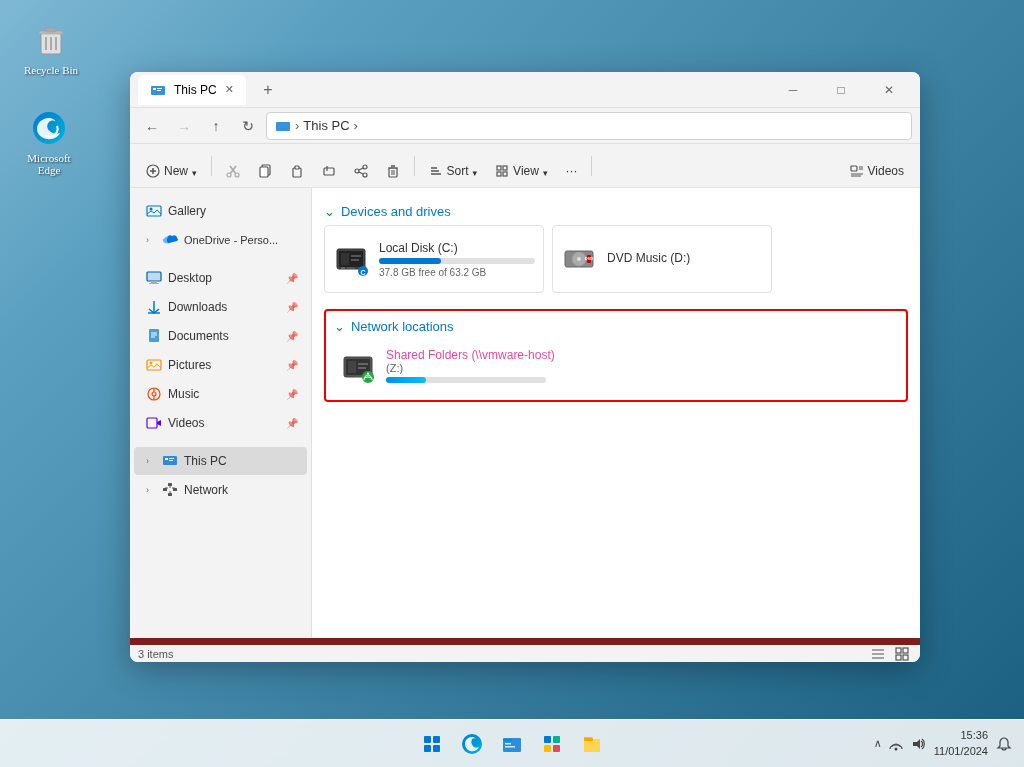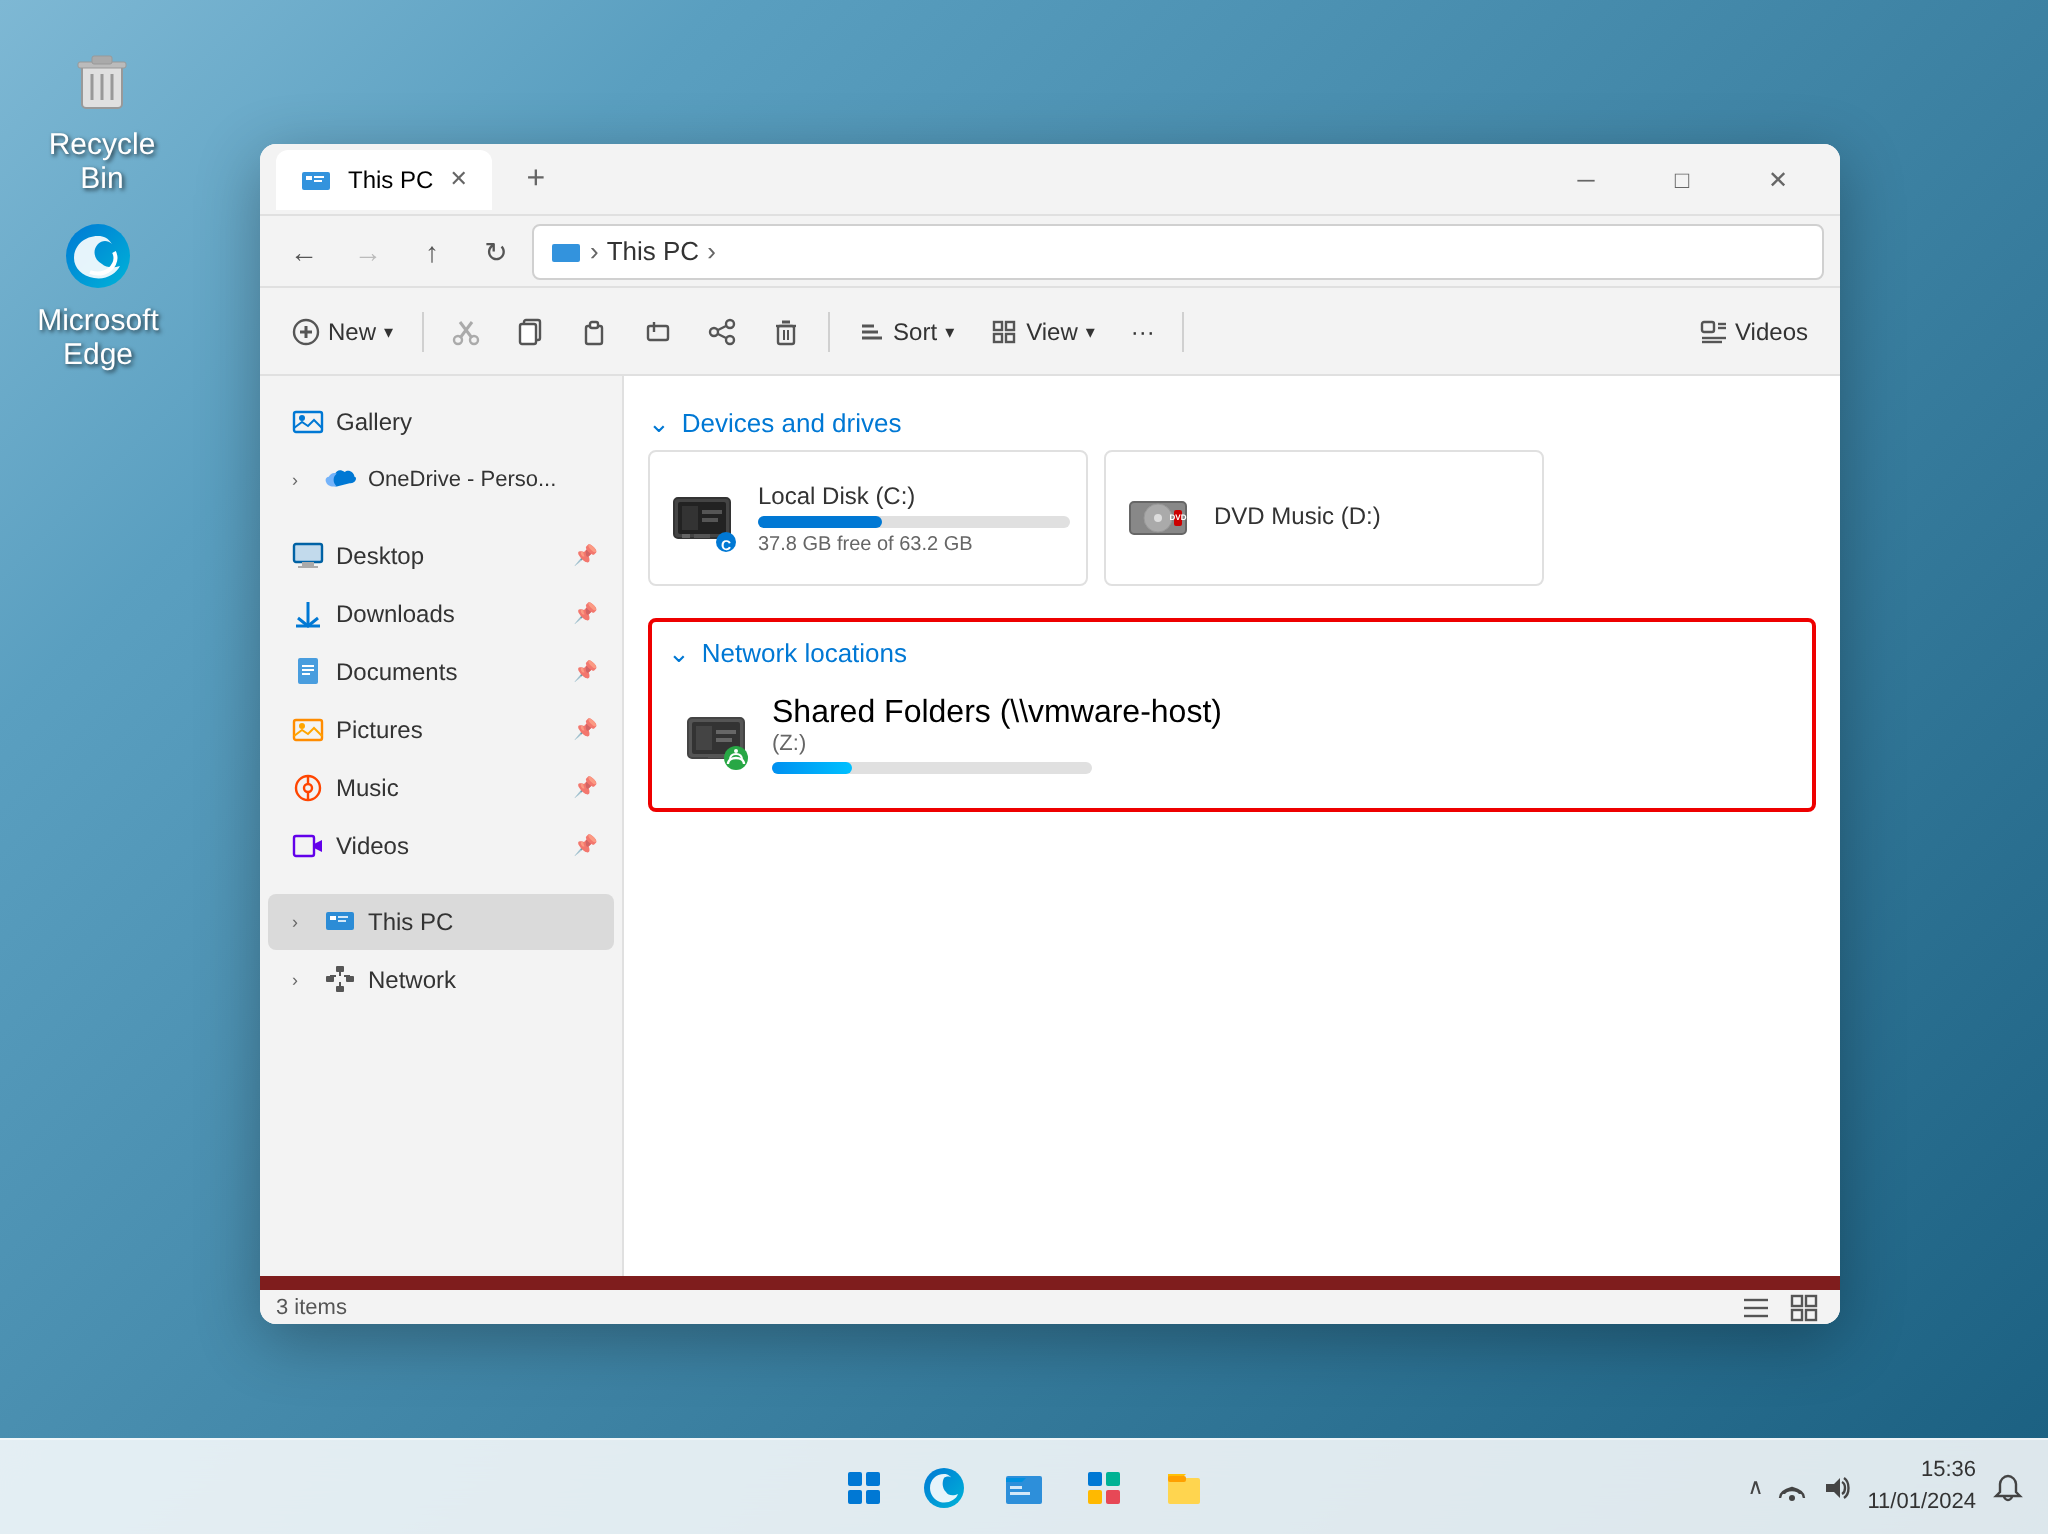--- a/index.html
+++ b/index.html
@@ -34,23 +34,24 @@
     .desktop-icon .icon-img {
       width: 40px;
       height: 40px;
       display: flex;
       align-items: center;
       justify-content: center;
       margin-bottom: 4px;
     }
     .desktop-icon .icon-label {
       color: white;
-      font-size: 15px;
+      font-size: 11px;
       text-align: center;
       text-shadow: 1px 1px 2px rgba(0,0,0,0.7);
+      font-family: Liberation Serif, serif;
     }
 
     
     .taskbar {
       position: absolute;
       bottom: 0;
       left: 0;
       right: 0;
       height: 48px;
       background: rgba(255,255,255,0.85);
@@ -143,21 +144,21 @@
       height: 44px;
       background: #f3f3f3;
       display: flex;
       align-items: center;
       padding: 0 8px;
       gap: 2px;
       border-bottom: 1px solid #e0e0e0;
     }
     .toolbar-btn {
       display: flex;
-      align-items: center;
+      align-items: flex-end;
       gap: 4px;
       padding: 4px 8px;
       border-radius: 4px;
       cursor: pointer;
       font-size: 12px;
       color: #333;
       height: 32px;
     }
     .toolbar-sep {
       width: 1px;
@@ -333,21 +334,21 @@
       border-radius: 4px;
     }
     .net-icon {
       width: 36px;
       height: 36px;
       display: flex;
       align-items: center;
       justify-content: center;
     }
     .net-info { flex: 1; }
-    .net-name { font-size: 16px; color: #000000; }
+    .net-name { font-size: 12px; color: #ec4899; }
     .net-bar-container { height: 6px; background: #e0e0e0; border-radius: 3px; margin: 3px 0; width: 160px; }
     .net-bar { height: 100%; border-radius: 3px; }
 
     
     .statusbar {
       height: 24px;
       background: #f3f3f3;
       border-top: 7px solid #7f1d1d;
       display: flex;
       align-items: center;

